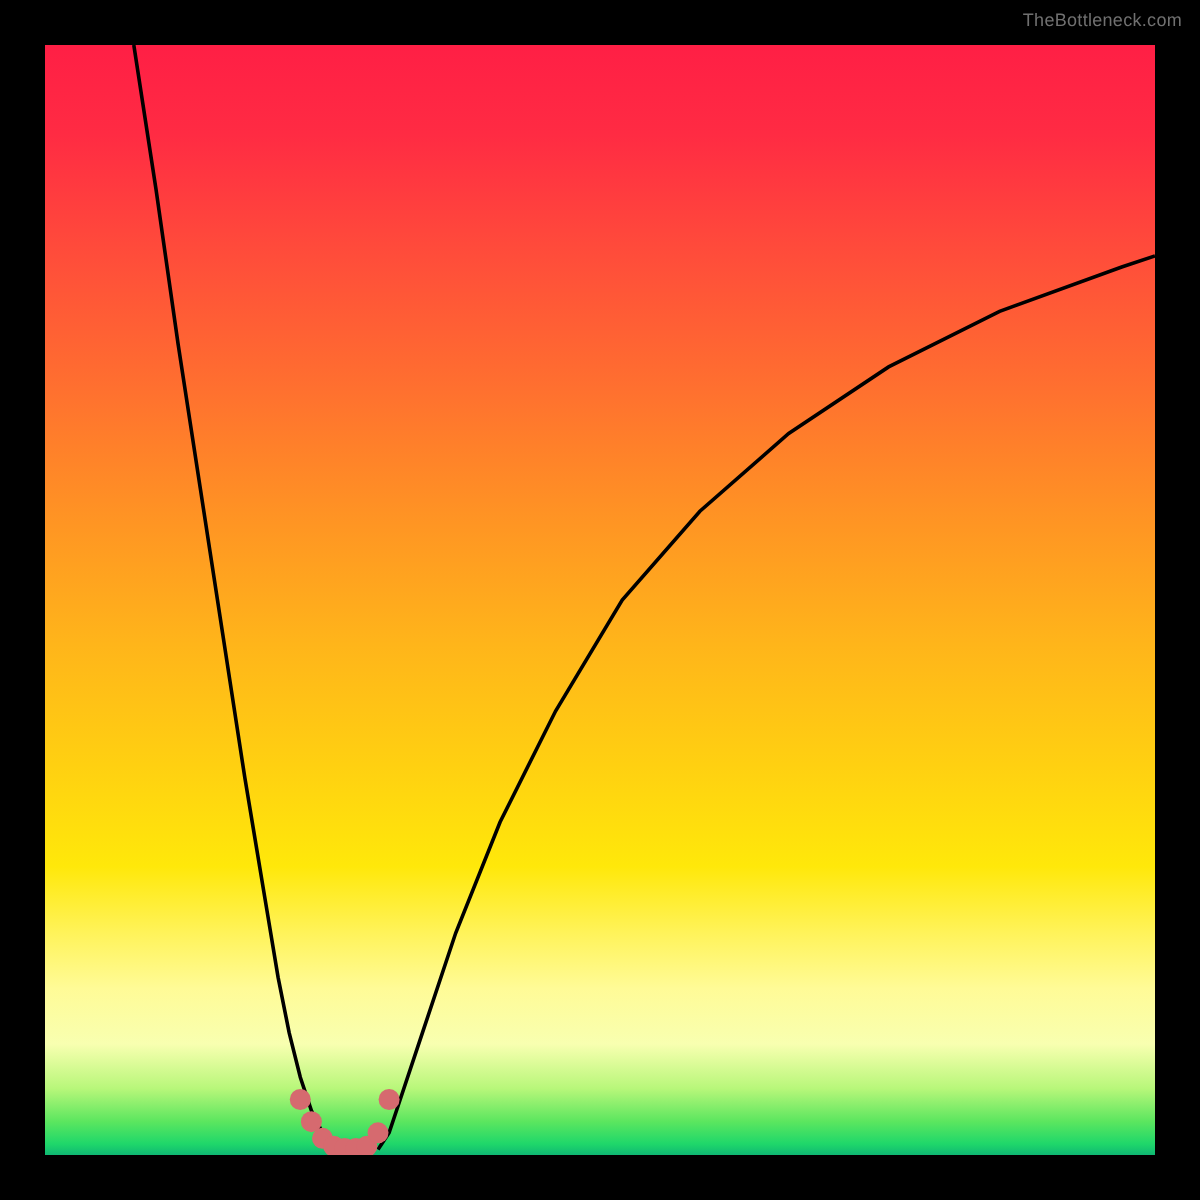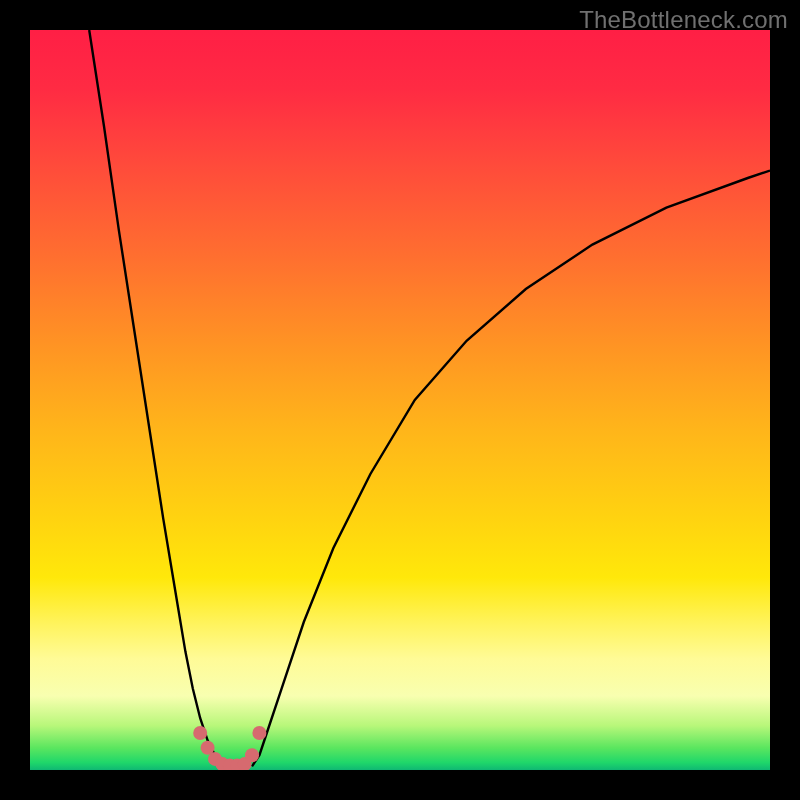--- a/index.html
+++ b/index.html
@@ -34,21 +34,21 @@
       #5be65f 97%,
       #1fd76a 99%,
       #0fb873 100%
     );
   }
   .watermark {
     position: absolute;
     top: 6px;
     right: 12px;
     color: #707070;
-    font-size: 24px;
+    font-size: 12px;
     font-weight: 500;
     letter-spacing: 0.2px;
     z-index: 30;
   }
   svg.curves {
     position: absolute;
     left: 0;
     top: 0;
     width: 740px;
     height: 740px;

